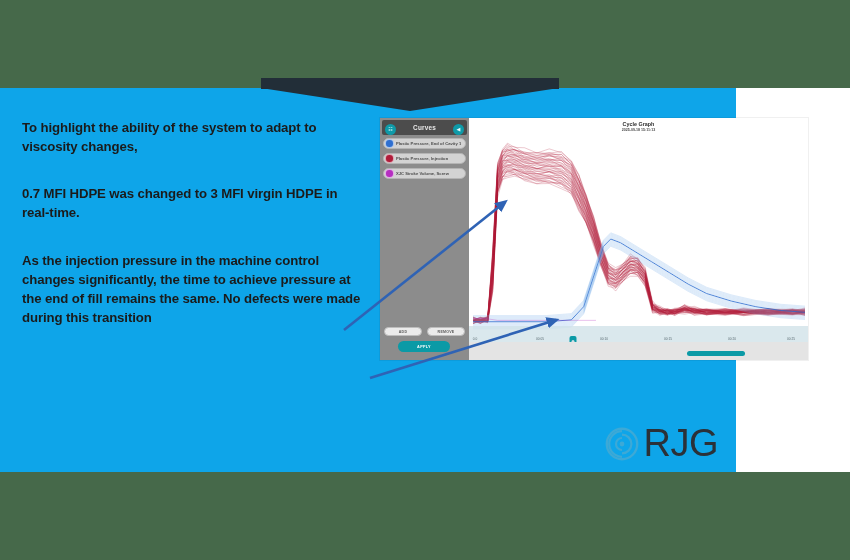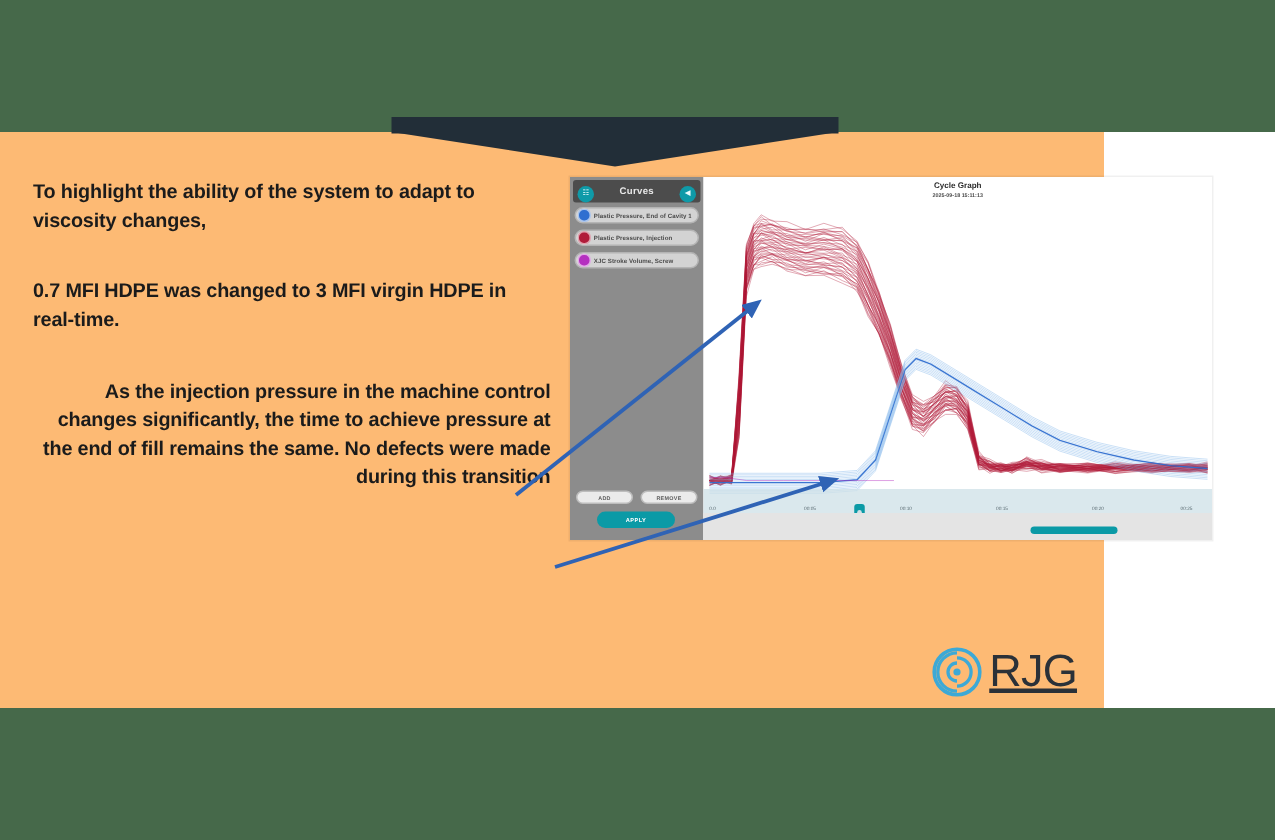--- a/index.html
+++ b/index.html
@@ -6,21 +6,21 @@
   * { box-sizing: border-box; margin: 0; padding: 0; }
   html, body {
     width: 850px; height: 560px;
     background: #ffffff;
     font-family: "Liberation Sans", sans-serif;
     overflow: hidden;
   }
   #slide {
     position: relative;
     width: 736px; height: 560px;
-    background: #fdba74;
+    background: #0ea5e9;
   }
 
   
   .band-top {
     position: absolute; left: 0; top: 0;
     width: 850px; height: 88px;
     background: #46694a;
   }
   .band-bottom {
     position: absolute; left: 0; top: 472px;
@@ -45,21 +45,21 @@
     position: absolute;
     left: 22px; top: 118px;
     width: 345px;
     color: #1b1b1b;
     font-size: 13.2px;
     line-height: 1.45;
     font-weight: 600;
     letter-spacing: -0.1px;
   }
   .copy p { margin-bottom: 15px; }
-  .copy p:last-child { margin-bottom: 0; text-align: right; }
+  .copy p:last-child { margin-bottom: 0; }
   .copy p.gap-extra { margin-bottom: 28px; }
 
   
   #app {
     position: absolute;
     left: 380px; top: 118px;
     width: 428px; height: 242px;
     background: #ffffff;
     overflow: hidden;
     box-shadow: 0 0 0 1px rgba(0,0,0,0.06);
@@ -227,26 +227,25 @@
   }
 
   
   .logo {
     position: absolute;
     right: 18px; bottom: 95px;
     display: flex; align-items: center;
     gap: 5px;
   }
   .logo-text {
-    font-size: 30px;
+    font-size: 38px;
     font-weight: 400;
     color: #2b3138;
     letter-spacing: -0.5px;
     font-family: "Liberation Sans", sans-serif;
-    text-decoration: underline;
   }
 </style>
 </head>
 <body>
 
 <div id="slide">
 
   <div class="band-top"></div>
   <div class="chevron-bar"></div>
   <div class="chevron"></div>

